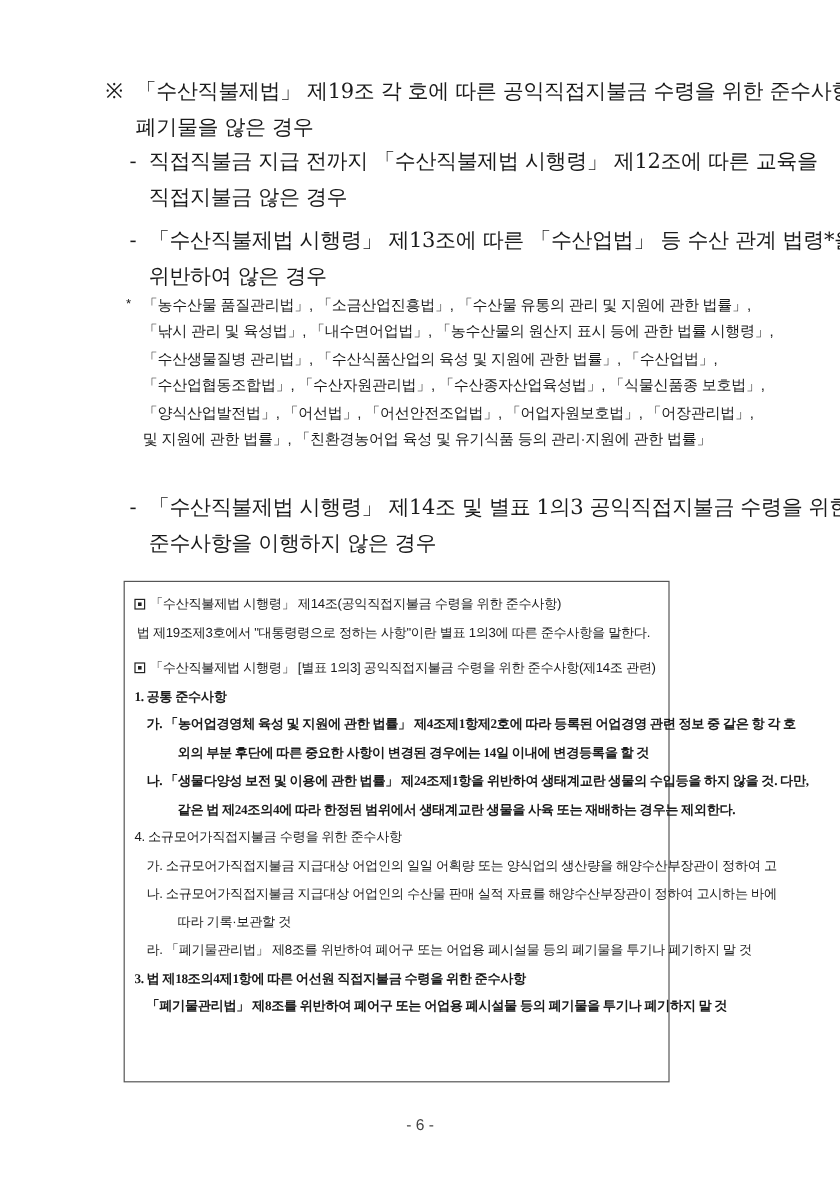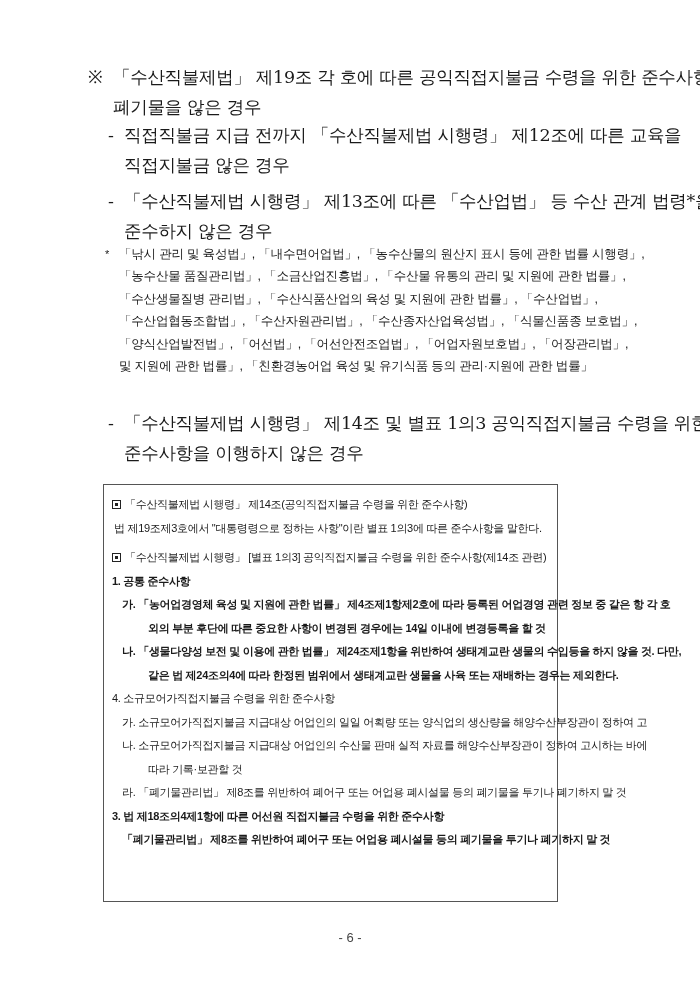--- a/index.html
+++ b/index.html
@@ -20,21 +20,21 @@
   #p3 { top: 186px; }
   #p5 { top: 408px; }
 
   #notes { position: absolute; left: 105px; top: 243px; width: 555px; font-size: 12.5px; line-height: 22.4px; letter-spacing: -0.2px; }
   #notes .star { position: absolute; left: 0; top: 0; font-size: 11px; }
   #notes .l { padding-left: 14px; white-space: nowrap; }
 
   #box { position: absolute; left: 67px; top: 484px; width: 455px; height: 418px; border: 1.5px solid #555; box-sizing: border-box; padding: 8px 6px 0 8px; font-size: 11px; letter-spacing: -0.3px; margin-left: 36px; }
   #box .row { white-space: nowrap; line-height: 23.5px; }
   #box .gap { height: 6px; }
-  #box .bold { font-weight: bold; }
+  #box .bold { font-weight: bold; font-family: Liberation Serif, serif; }
   #box .ind1 { padding-left: 10px; }
   #box .ind2 { padding-left: 36px; }
   #box .ind0 { padding-left: 2px; }
   .sq { display: inline-block; width: 9px; height: 9px; border: 1.3px solid #222; position: relative; margin-right: 4px; vertical-align: -1px; box-sizing: border-box; }
   .sq::after { content: ""; position: absolute; left: 1.5px; top: 1.5px; width: 3.5px; height: 3.5px; background: #222; }
 
   #page-num { position: absolute; left: 0; width: 700px; top: 930px; text-align: center; font-size: 13px; color: #444; }
 </style>
 </head>
 <body>
@@ -47,27 +47,27 @@
 
 <div id="p2" class="para serif dash">
   <span class="d">-</span>
   <div class="l">직접직불금 지급 전까지 「수산직불제법 시행령」 제12조에 따른 교육을</div>
   <div class="l">직접지불금 않은 경우</div>
 </div>
 
 <div id="p3" class="para serif dash">
   <span class="d">-</span>
   <div class="l">「수산직불제법 시행령」 제13조에 따른 「수산업법」 등 수산 관계 법령*을</div>
-  <div class="l">준수하지 않은 경우</div>
+  <div class="l">위반하여 않은 경우</div>
 </div>
 
 <div id="notes" class="sans">
   <span class="star">*</span>
+  <div class="l">「농수산물 품질관리법」, 「소금산업진흥법」, 「수산물 유통의 관리 및 지원에 관한 법률」,</div>
   <div class="l">「낚시 관리 및 육성법」, 「내수면어업법」, 「농수산물의 원산지 표시 등에 관한 법률 시행령」,</div>
-  <div class="l">「농수산물 품질관리법」, 「소금산업진흥법」, 「수산물 유통의 관리 및 지원에 관한 법률」,</div>
   <div class="l">「수산생물질병 관리법」, 「수산식품산업의 육성 및 지원에 관한 법률」, 「수산업법」,</div>
   <div class="l">「수산업협동조합법」, 「수산자원관리법」, 「수산종자산업육성법」, 「식물신품종 보호법」,</div>
   <div class="l">「양식산업발전법」, 「어선법」, 「어선안전조업법」, 「어업자원보호법」, 「어장관리법」,</div>
   <div class="l">및 지원에 관한 법률」, 「친환경농어업 육성 및 유기식품 등의 관리·지원에 관한 법률」</div>
 </div>
 
 <div id="p5" class="para serif dash">
   <span class="d">-</span>
   <div class="l">「수산직불제법 시행령」 제14조 및 별표 1의3 공익직접지불금 수령을 위한</div>
   <div class="l">준수사항을 이행하지 않은 경우</div>

